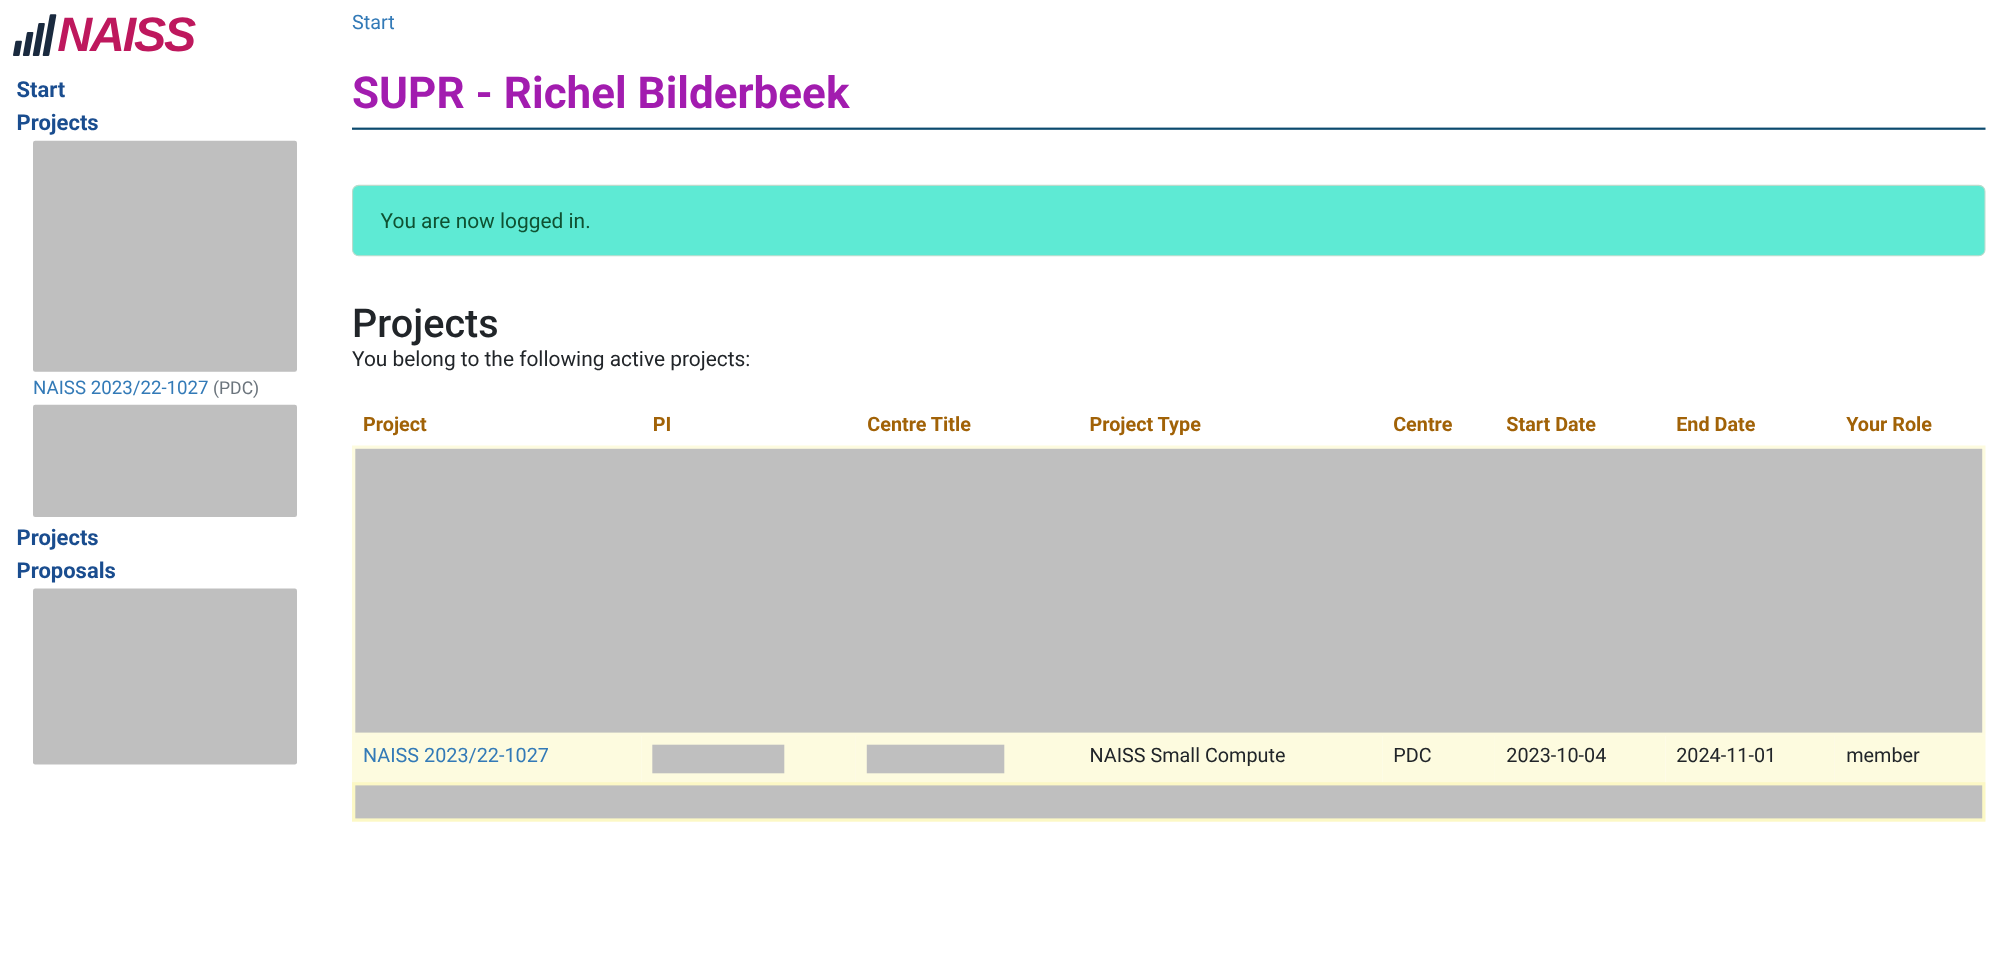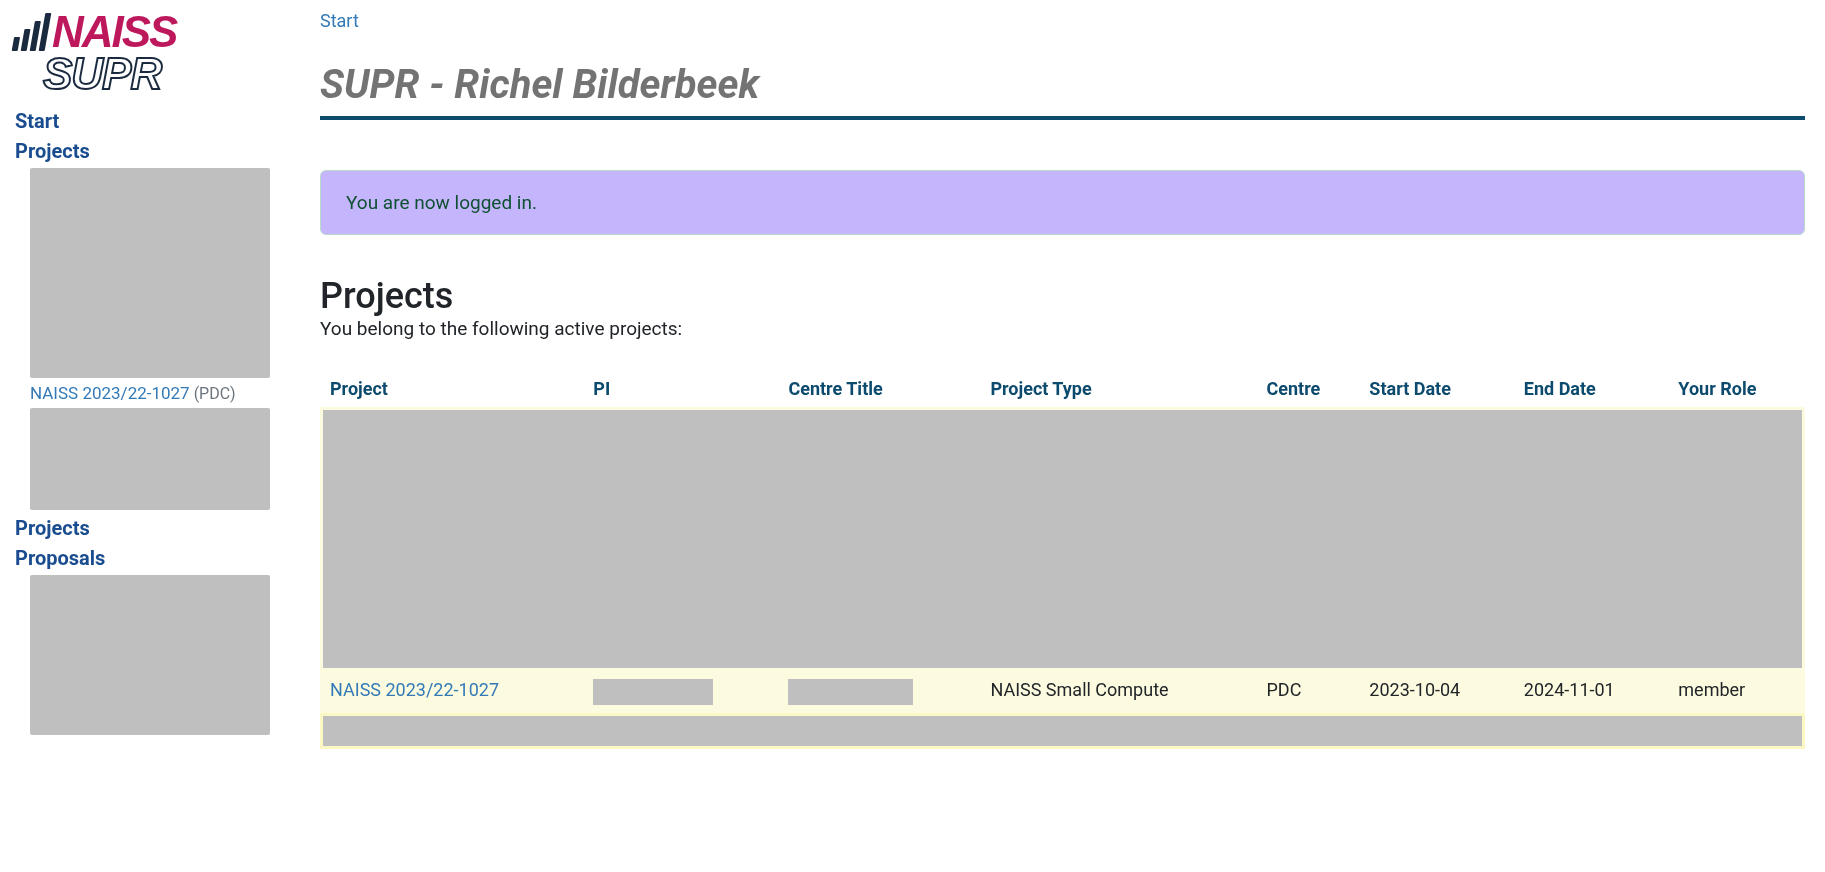--- a/index.html
+++ b/index.html
@@ -88,28 +88,27 @@
     }
     .breadcrumb-link {
       color: #337ab7;
       font-size: 18px;
       text-decoration: none;
       cursor: pointer;
     }
     .page-title {
       font-size: 40px;
       font-weight: 700;
-      color: #737373;
+      color: #a21caf;
       margin-top: 30px;
-      border-bottom: 4px solid #0c4a6e;
+      border-bottom: 2px solid #0c4a6e;
       padding-bottom: 8px;
-      font-style: italic;
     }
     .alert-success {
-      background: #c4b5fd;
+      background: #5eead4;
       border: 1px solid #badbcc;
       color: #0f5132;
       padding: 20px 25px;
       border-radius: 6px;
       margin-top: 50px;
       font-size: 19px;
     }
     .section-title {
       font-size: 36px;
       font-weight: 500;
@@ -124,21 +123,21 @@
     .projects-table {
       width: 100%;
       border-collapse: collapse;
       margin-top: 30px;
       font-size: 18px;
     }
     .projects-table th {
       text-align: left;
       font-weight: 700;
       padding: 8px 10px;
-      color: #0c4a6e;
+      color: #a16207;
     }
     .projects-table td {
       padding: 8px 10px;
       vertical-align: top;
     }
     .row-highlight {
       background: #fdfbdf;
     }
     .row-highlight-alt {
       background: #fcf8c5;
@@ -169,21 +168,20 @@
 <div class="sidebar">
   <div class="logo-container">
     <div class="logo-naiss">
       <span class="logo-bars">
         <span class="bar" style="height:14px"></span>
         <span class="bar" style="height:22px"></span>
         <span class="bar" style="height:30px"></span>
         <span class="bar" style="height:38px"></span>
       </span>NAISS
     </div>
-    <div class="logo-supr">SUPR</div>
   </div>
 
   <a class="nav-link">Start</a>
   <a class="nav-link">Projects</a>
 
   <div class="redacted-block" style="height:210px"></div>
 
   <div>
     <a class="sidebar-project-link">NAISS 2023/22-1027</a>
     <span class="sidebar-project-suffix">(PDC)</span>

